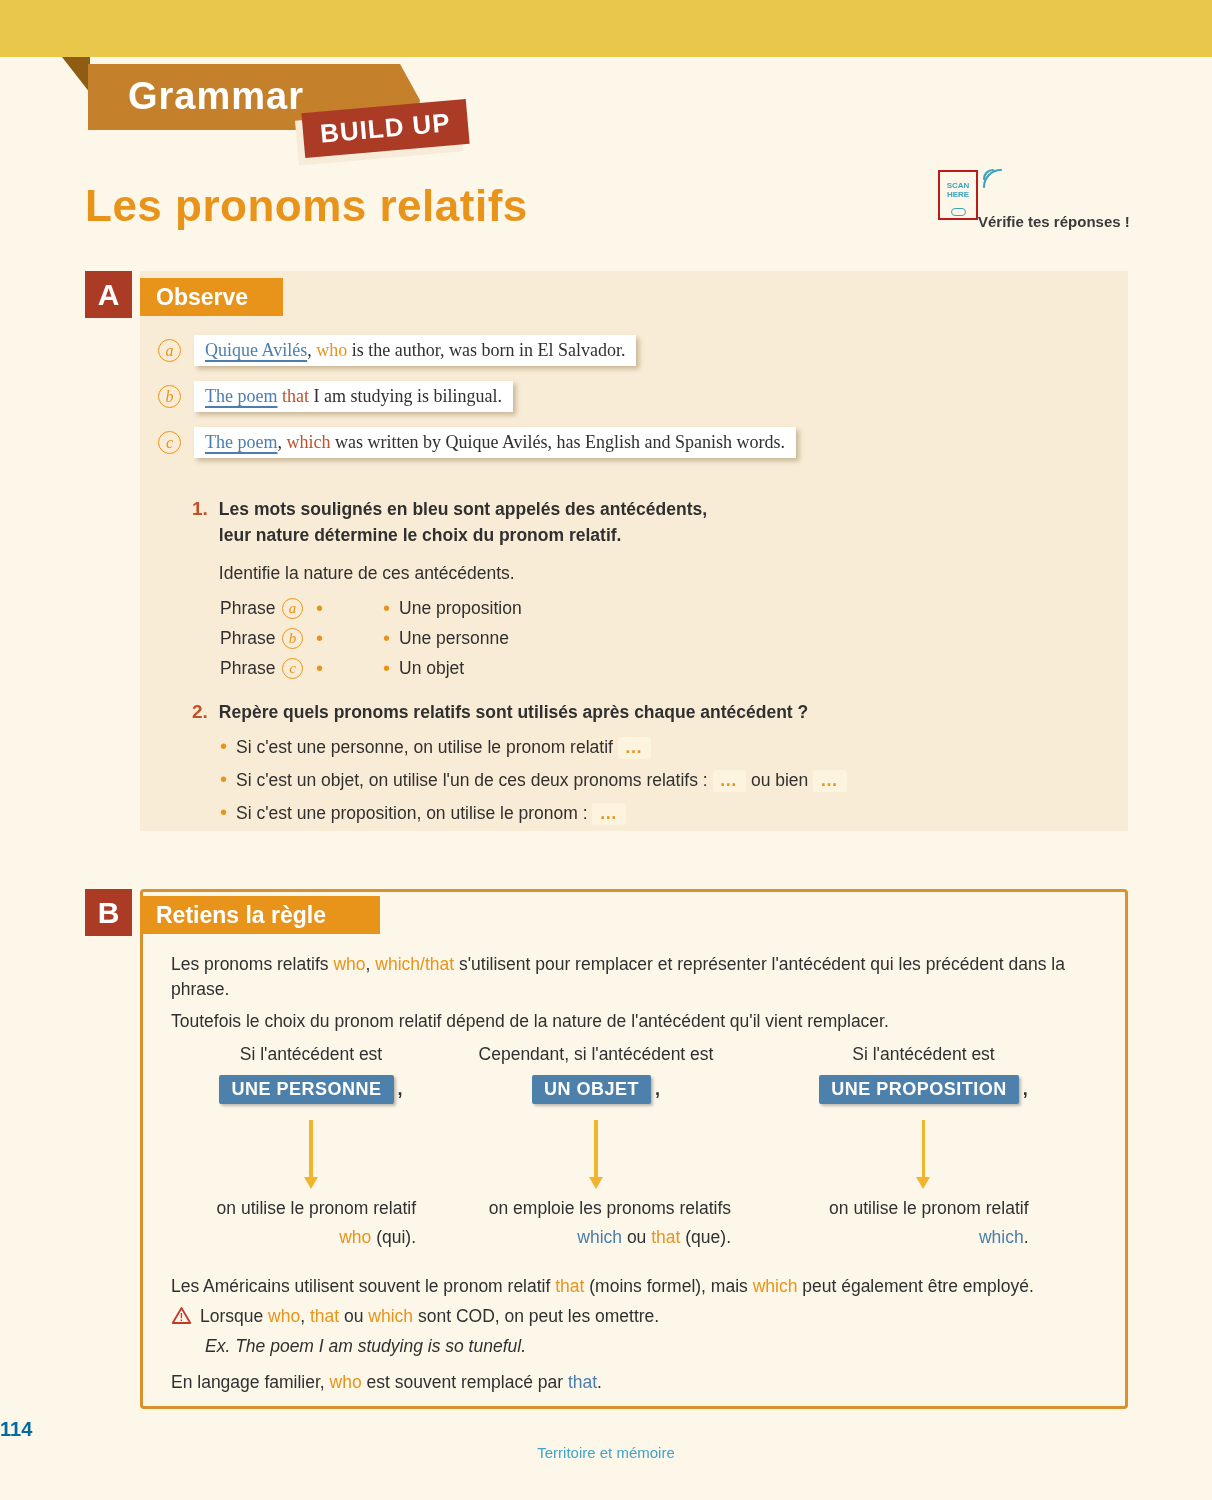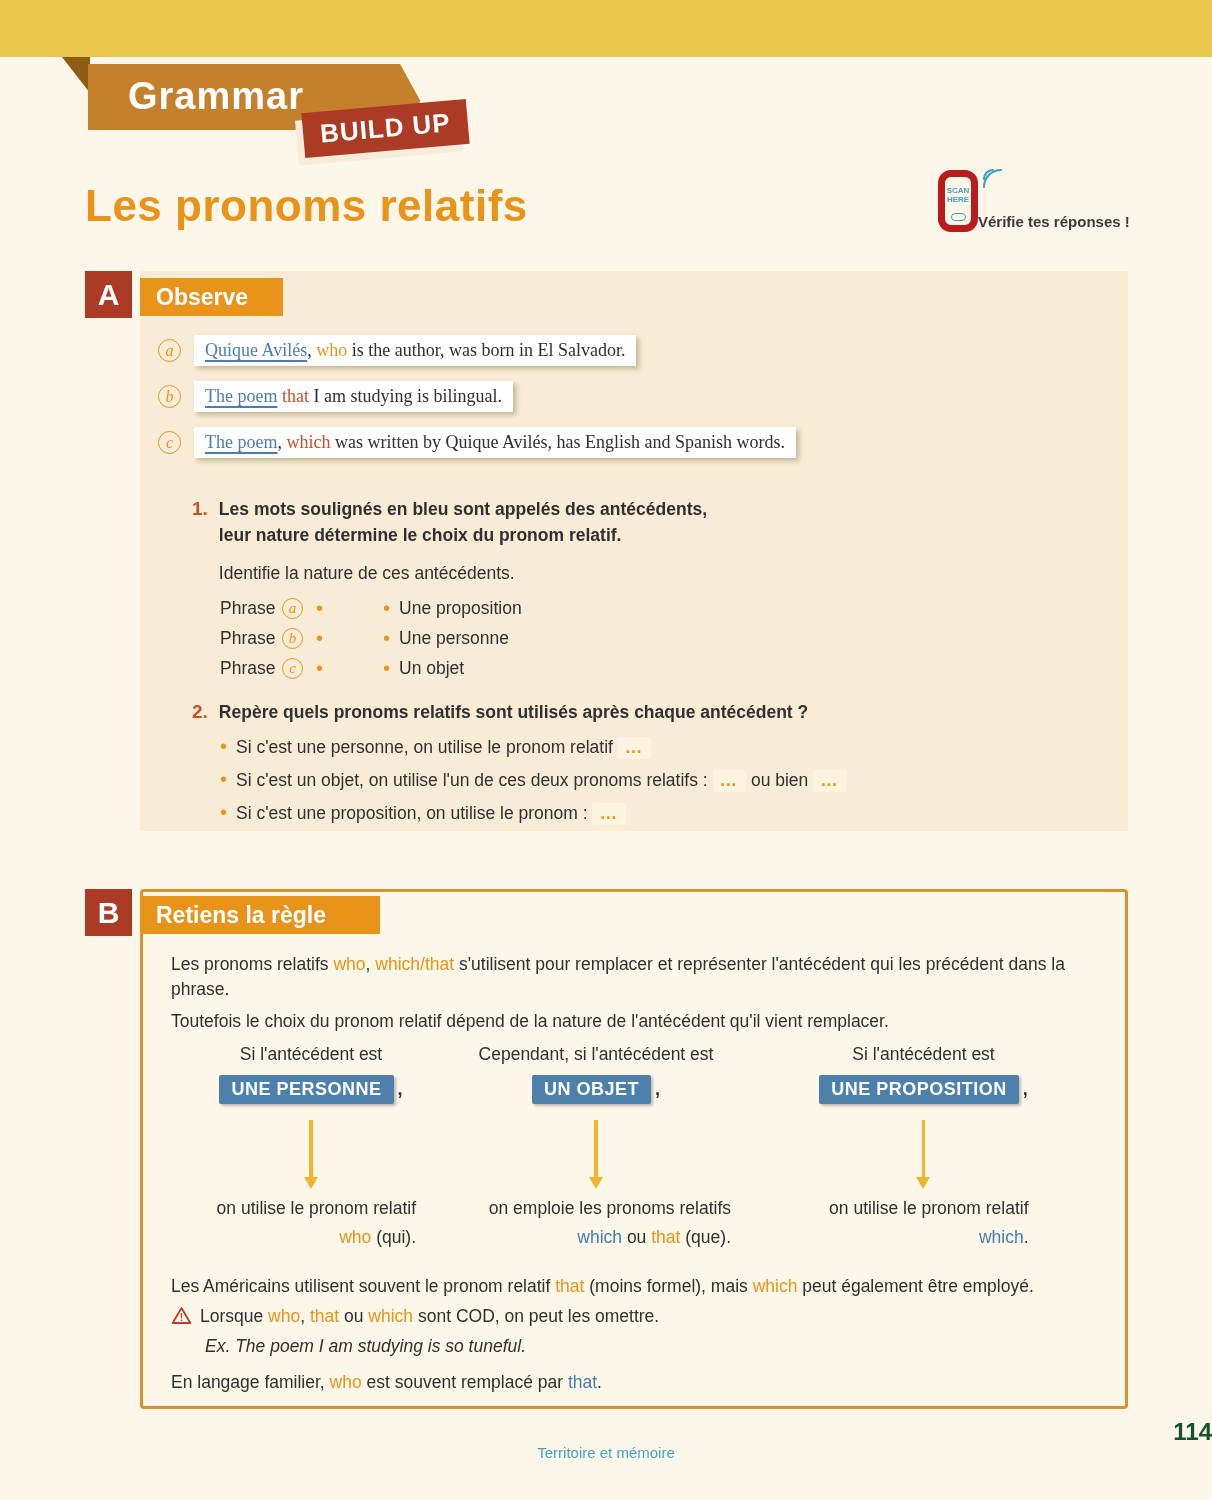--- a/index.html
+++ b/index.html
@@ -34,22 +34,22 @@
     font-size:26px; font-weight:bold; letter-spacing:1px;
     padding:7px 17px; white-space:nowrap;
   }
   .page-title {
     position:absolute; left:85px; top:181px;
     font-size:44px; font-weight:bold; color:#e8941a; letter-spacing:0.5px;
   }
 
   
   .scan-phone {
-    position:absolute; left:938px; top:170px; width:40px; height:62px;
-    border:7px solid #b91c1c; border-radius:13px; background:#fdf7ea;
+    position:absolute; left:938px; top:170px; width:40px; height:50px;
+    border:2px solid #b91c1c; border-radius:0; background:#fdf7ea;
     display:flex; flex-direction:column; align-items:center;
   }
   .scan-text { margin-top:9px; font-size:8px; line-height:9px; font-weight:bold; color:#3fa3bd; text-align:center; }
   .scan-home { width:15px; height:8px; border:1.5px solid #3fa3bd; border-radius:4px; margin-top:9px; }
   .scan-arcs { position:absolute; left:980px; top:166px; }
   .scan-caption {
     position:absolute; left:978px; top:213px;
     font-size:15px; font-weight:bold; color:#3a3a3a;
   }
 
@@ -125,21 +125,21 @@
   .col-1 .col-bottom { max-width:210px; }
   .col-2 .col-bottom { max-width:270px; }
   .col-3 .col-bottom { max-width:210px; }
 
   .note-line { position:absolute; left:28px; width:938px; font-size:17.5px; line-height:24px; }
   .warn-row { display:flex; align-items:flex-start; gap:8px; }
   .warn-icon { flex:none; margin-top:2px; }
   .ex-italic { left:62px; }
 
   
-  .page-number { position:absolute; left:0; right:0; top:1418px; text-align:right; font-size:24px; font-weight:bold; color:#14532d; }
+  .page-number { position:absolute; left:0; right:0; top:1418px; text-align:left; font-size:20px; font-weight:bold; color:#0369a1; }
   .chapter { position:absolute; left:0; right:0; top:1444px; text-align:center; font-size:15px; color:#44a3c4; }
 
   
   .seg-dark { color:#303030; }
   .seg-blue { color:#4a7eb0; }
   .seg-blue-u {
     color:#4a7eb0; text-decoration:underline; text-decoration-color:#4a7eb0;
     text-decoration-thickness:1.5px; text-underline-offset:4px;
   }
   .seg-orange { color:#e8941a; }

